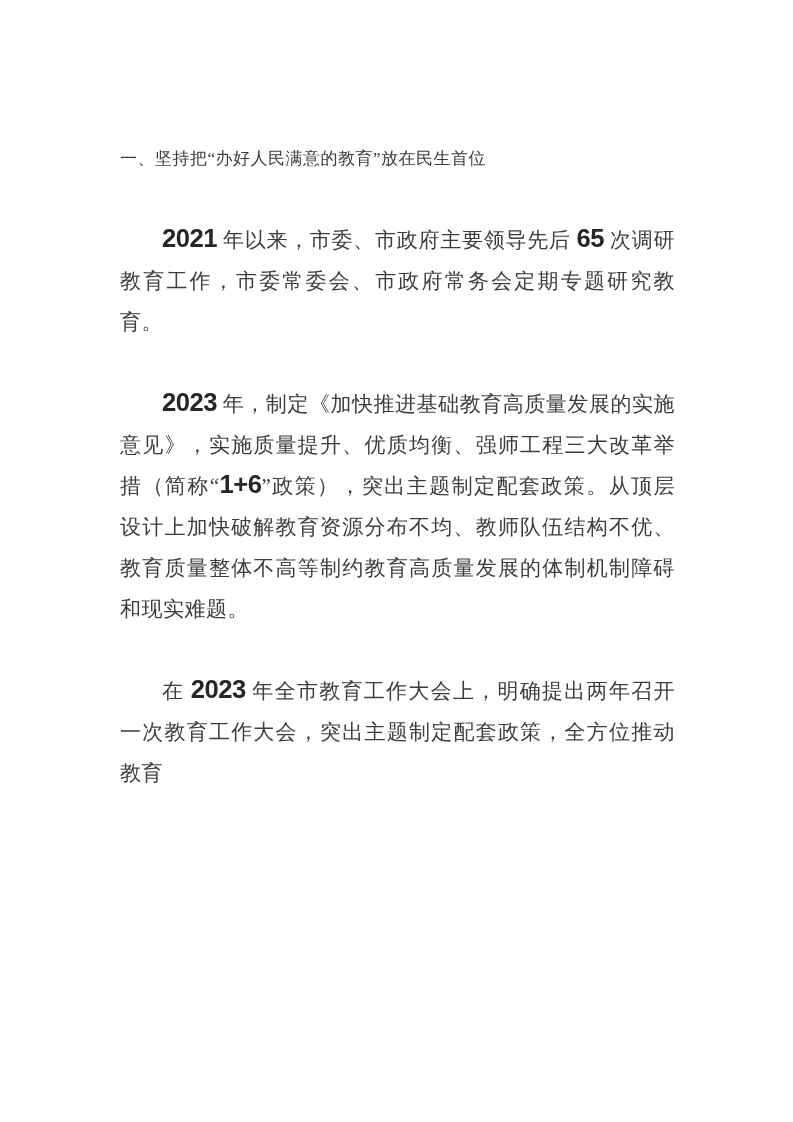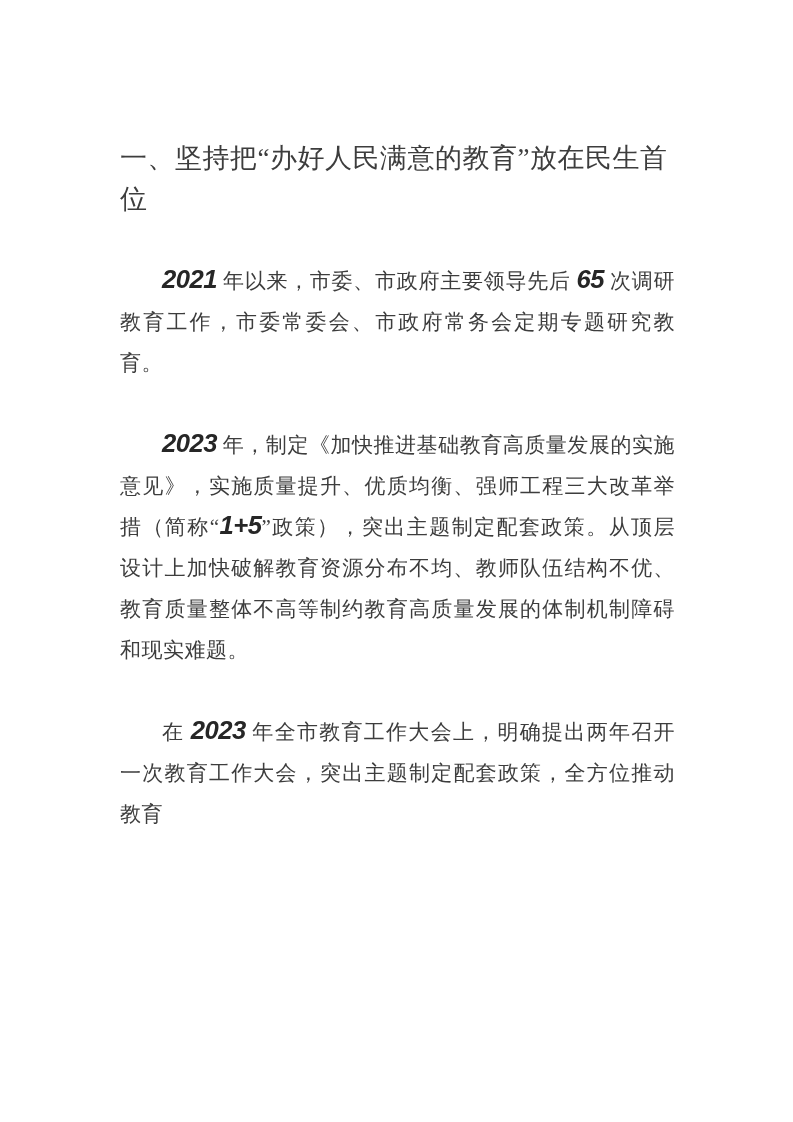--- a/index.html
+++ b/index.html
@@ -21,45 +21,44 @@
     height: 1122px;
     background: var(--page-bg);
     padding: 138px 118px 0 120px;
     font-family: "Liberation Serif", "DejaVu Serif", serif;
     color: var(--text-color);
     font-size: 21px;
     line-height: 41px;
   }
   .heading {
     margin: 0 0 41px 0;
-    font-size: 27px;
+    font-size: 17px;
     font-weight: normal;
     line-height: 41px;
     text-align: left;
     letter-spacing: 0.5px;
   }
   .para {
     margin: 0 0 41px 0;
     text-indent: 2em;
     text-align: justify;
     letter-spacing: 0.5px;
   }
   .num {
     font-family: "Liberation Sans", "DejaVu Sans", sans-serif;
     font-weight: bold;
     font-size: 1.22em;
     color: var(--number-color);
     letter-spacing: -0.5px;
     line-height: 0; 
-    font-style: italic;
   }
 </style>
 </head>
 <body>
 
 <div class="page">
   <h1 class="heading">一、坚持把“办好人民满意的教育”放在民生首位</h1>
   <div>
       <p class="para"><span class="num">2021</span><span class="run"> 年以来，市委、市政府主要领导先后 </span><span class="num">65</span><span class="run"> 次调研教育工作，市委常委会、市政府常务会定期专题研究教育。</span></p>
-      <p class="para"><span class="num">2023</span><span class="run"> 年，制定《加快推进基础教育高质量发展的实施意见》，实施质量提升、优质均衡、强师工程三大改革举措（简称“</span><span class="num">1+5</span><span class="run">”政策），突出主题制定配套政策。从顶层设计上加快破解教育资源分布不均、教师队伍结构不优、教育质量整体不高等制约教育高质量发展的体制机制障碍和现实难题。</span></p>
+      <p class="para"><span class="num">2023</span><span class="run"> 年，制定《加快推进基础教育高质量发展的实施意见》，实施质量提升、优质均衡、强师工程三大改革举措（简称“</span><span class="num">1+6</span><span class="run">”政策），突出主题制定配套政策。从顶层设计上加快破解教育资源分布不均、教师队伍结构不优、教育质量整体不高等制约教育高质量发展的体制机制障碍和现实难题。</span></p>
       <p class="para"><span class="run">在 </span><span class="num">2023</span><span class="run"> 年全市教育工作大会上，明确提出两年召开一次教育工作大会，突出主题制定配套政策，全方位推动教育</span></p>
     </div>
 </div>
 
 </body></html>

